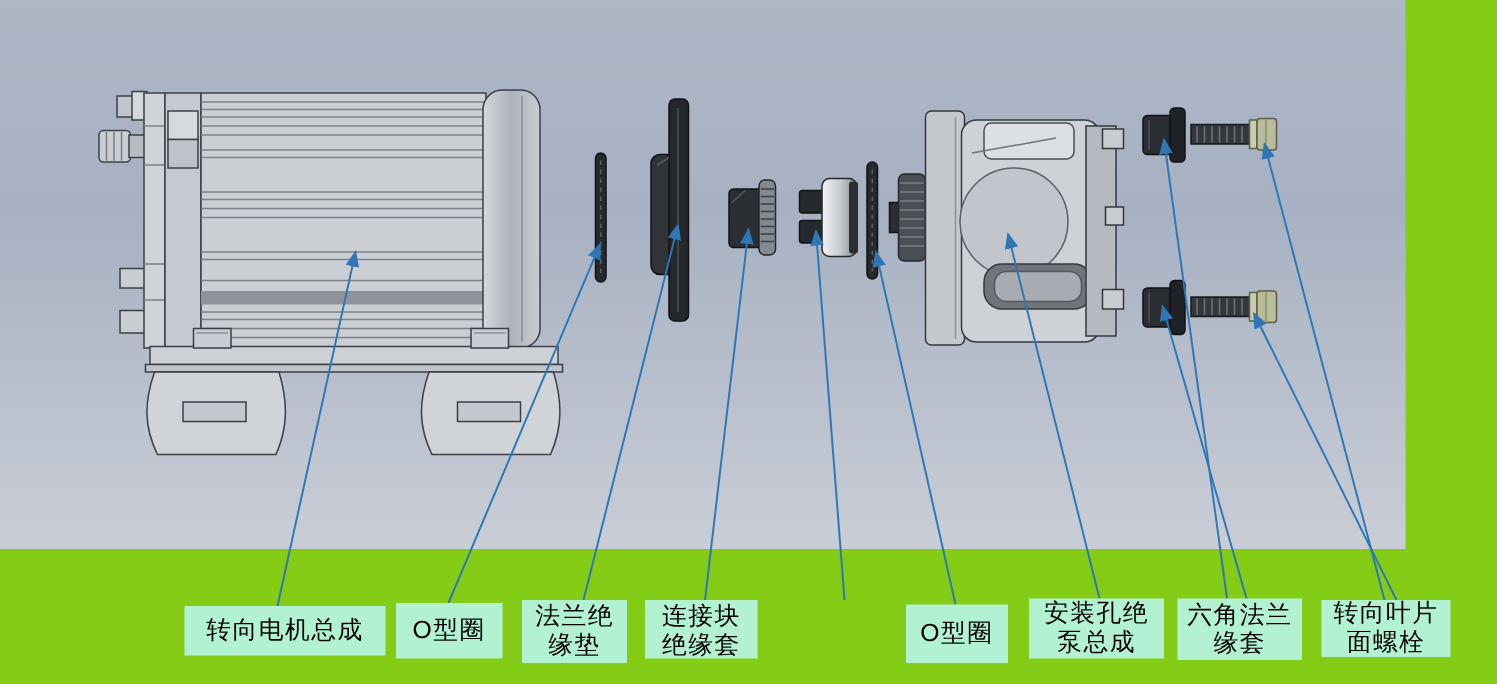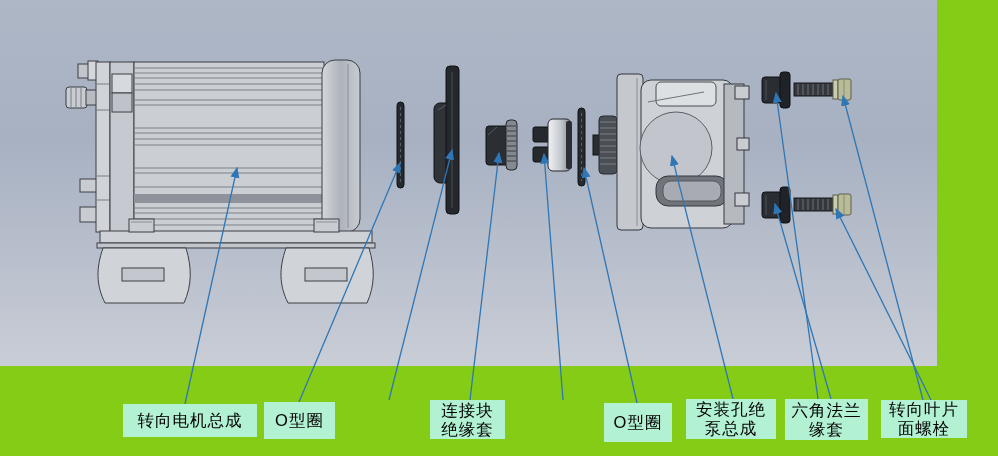--- a/index.html
+++ b/index.html
@@ -224,20 +224,22 @@
       <line x1="733" y1="399" x2="672" y2="156" marker-end="url(#arr)"></line>
       <line x1="818" y1="399" x2="776" y2="93" marker-end="url(#arr)"></line>
       <line x1="831" y1="399" x2="775" y2="204" marker-end="url(#arr)"></line>
       <line x1="923" y1="400" x2="843" y2="96" marker-end="url(#arr)"></line>
       <line x1="931" y1="400" x2="836" y2="209" marker-end="url(#arr)"></line>
     </g>
   </svg>
 
   <div class="label" style="left:123px;top:404px;width:134px;height:33px;">转向电机总成</div>
   <div class="label" style="left:264px;top:402px;width:71px;height:37px;">O型圈</div>
+  <div class="label" style="left:348px;top:400px;width:70px;height:42px;">法兰绝
+缘垫</div>
   <div class="label" style="left:430px;top:400px;width:75px;height:39px;font-family:Liberation Serif, serif;">连接块
 绝缘套</div>
   <div class="label" style="left:604px;top:403px;width:68px;height:39px;">O型圈</div>
   <div class="label" style="left:686px;top:399px;width:90px;height:40px;">安装孔绝
 泵总成</div>
   <div class="label" style="left:785px;top:399px;width:83px;height:41px;">六角法兰
 缘套</div>
   <div class="label" style="left:881px;top:400px;width:86px;height:38px;">转向叶片
 面螺栓</div>
 

